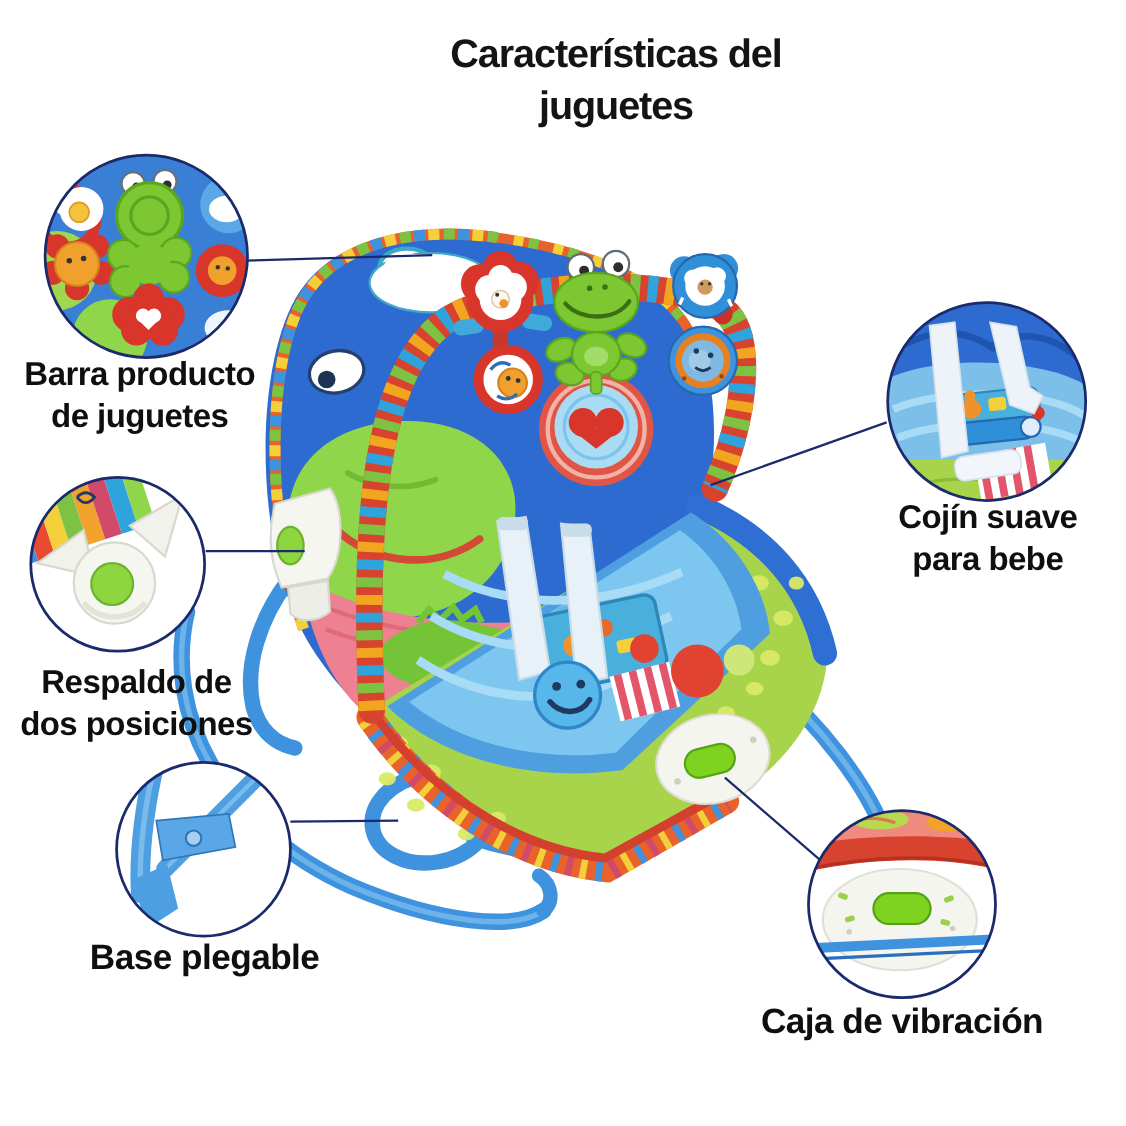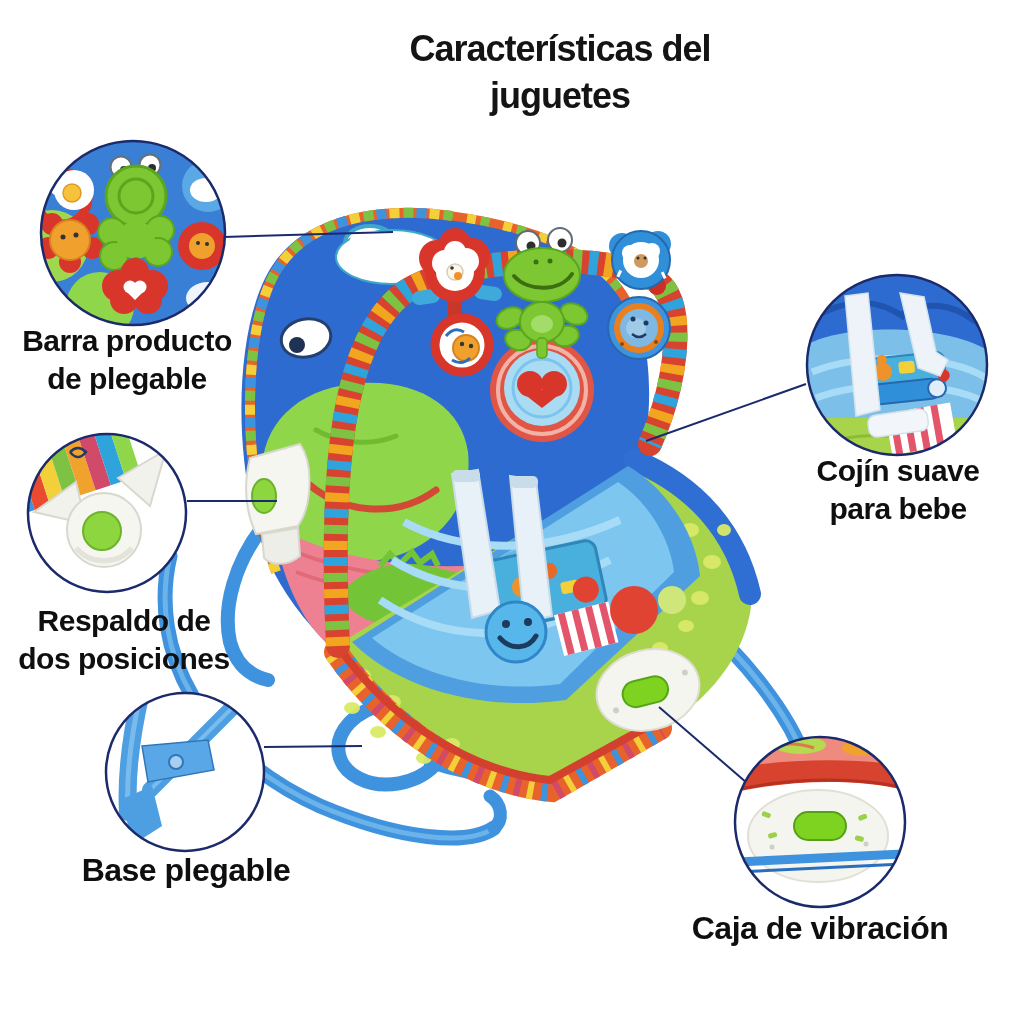--- a/index.html
+++ b/index.html
@@ -410,21 +410,21 @@
           <circle cx="866" cy="844" r="2.5" fill="#cfcfc2"></circle>
         <path d="M 737 862 L 903 854" fill="none" stroke="#3f93de" stroke-width="9"></path>
         <path d="M 737 872 L 903 864" fill="none" stroke="#2a6fbe" stroke-width="3"></path>
       </g>
       <circle cx="820" cy="822" r="85" fill="none" stroke="#1b2a6b" stroke-width="2.5"></circle>
     </g>
   </svg>
 
   <div class="label" style="left:0px;top:322px;width:254px;">
     <span class="line">Barra producto</span>
-    <span class="line">de plegable</span>
+    <span class="line">de juguetes</span>
   </div>
 
   <div class="label" style="left:758px;top:452px;width:280px;">
     <span class="line">Cojín suave</span>
     <span class="line">para bebe</span>
   </div>
 
   <div class="label" style="left:-16px;top:602px;width:280px;">
     <span class="line">Respaldo de</span>
     <span class="line">dos posiciones</span>

